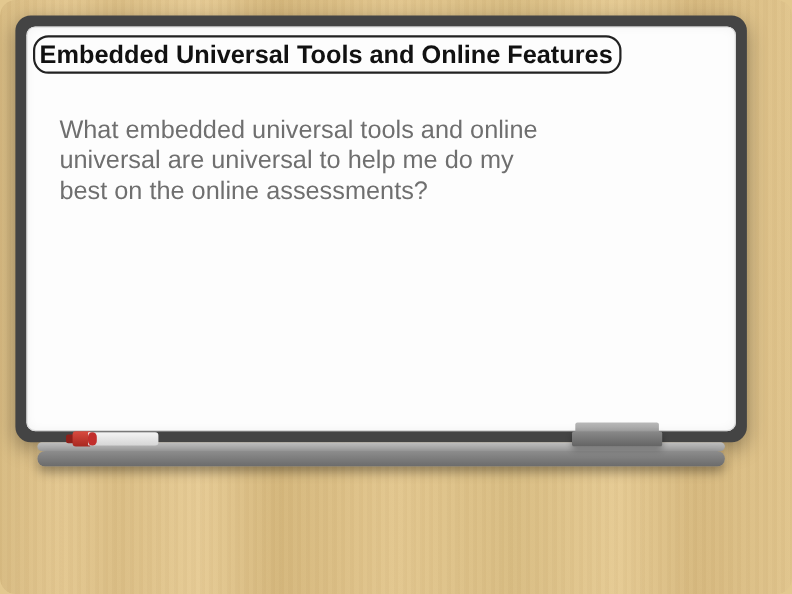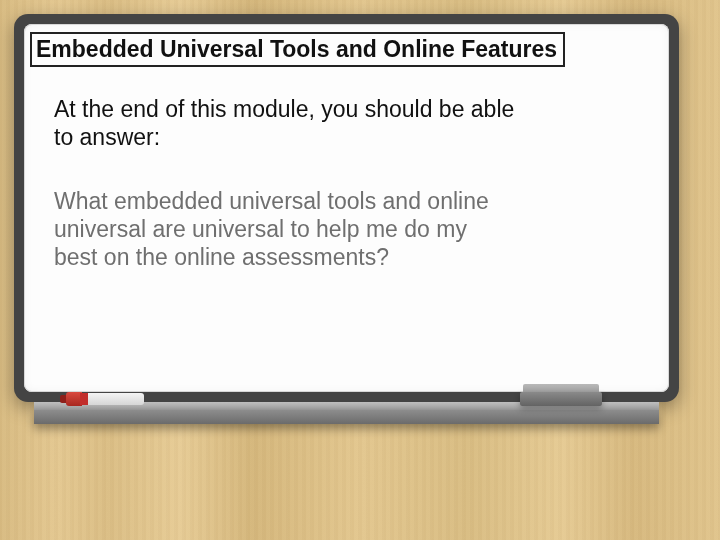--- a/index.html
+++ b/index.html
@@ -1,15 +1,15 @@
 <!DOCTYPE html>
 <html><head>
 <meta charset="utf-8">
 <style>
-  * { margin: 0; padding: 0; box-sizing: border-box; }
+  * { margin: 0; padding: 0; box-sizing: border-box; border-radius: 14px; }
   html, body { width: 720px; height: 540px; overflow: hidden; }
   body {
     font-family: Arial, Helvetica, sans-serif;
     background: #e3c88f;
     position: relative;
   }
   
   .wood {
     position: absolute; inset: 0;
     background:
@@ -129,21 +129,20 @@
   }
 </style>
 </head>
 <body>
 
 <div class="wood"></div>
 
 <div class="board-outer">
   <div class="board-inner">
     <div class="title-box">Embedded Universal Tools and Online Features</div>
-    <div class="intro">At the end of this module, you should be able to answer:</div>
     <div class="question">
       <span>What </span><span class="b">embedded universal tools</span><span> and </span><span class="b">online universal</span><span> are universal to help me do my best on the online assessments?</span>
     </div>
   </div>
 </div>
 
 <div class="tray">
   <div class="tray-top"></div>
   <div class="tray-front"></div>
 </div>

